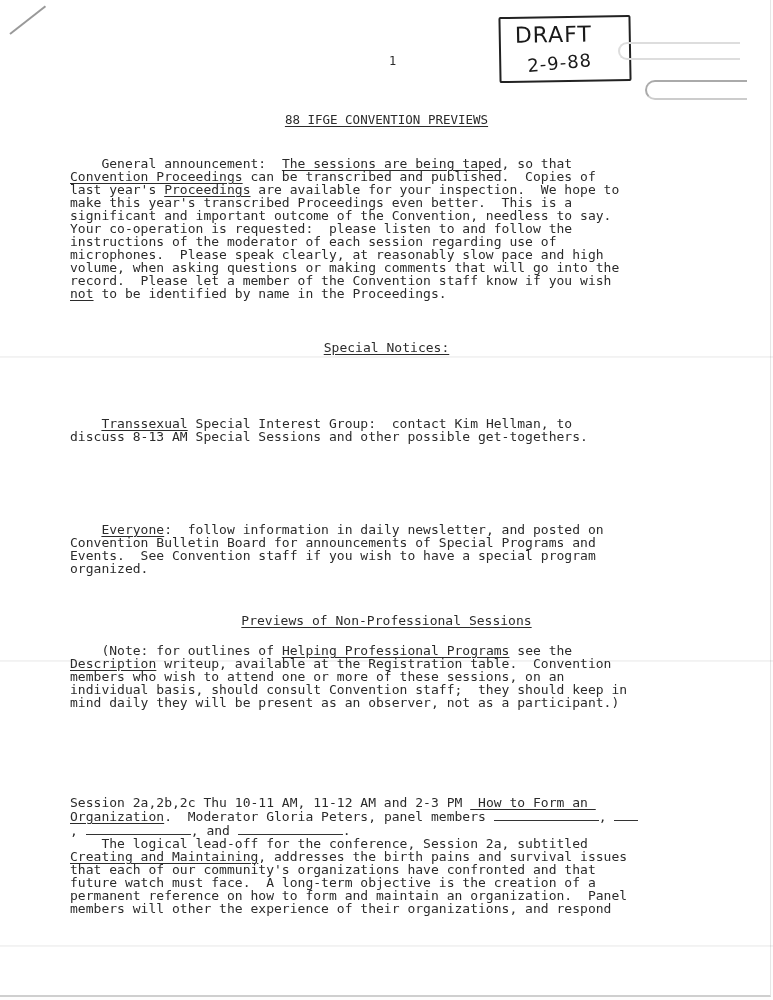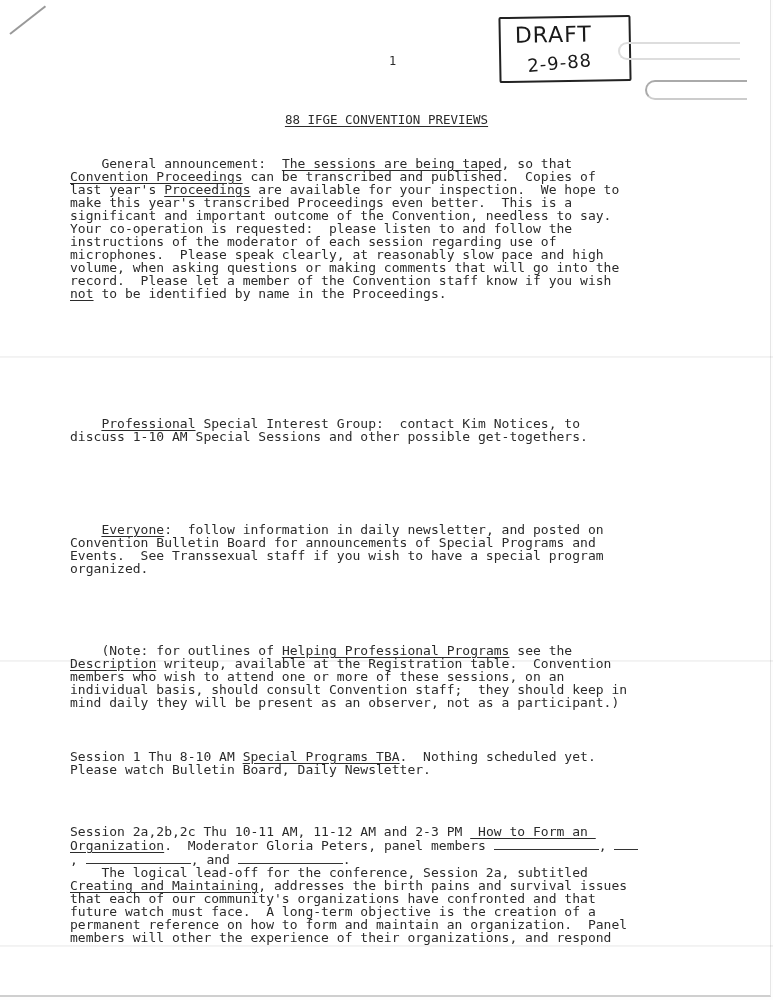--- a/index.html
+++ b/index.html
@@ -78,42 +78,42 @@
 <span>last year's </span><u>Proceedings</u><span> are available for your inspection.  We hope to</span>
 <span>make this year's transcribed Proceedings even better.  This is a</span>
 <span>significant and important outcome of the Convention, needless to say.</span>
 <span>Your co-operation is requested:  please listen to and follow the</span>
 <span>instructions of the moderator of each session regarding use of</span>
 <span>microphones.  Please speak clearly, at reasonably slow pace and high</span>
 <span>volume, when asking questions or making comments that will go into the</span>
 <span>record.  Please let a member of the Convention staff know if you wish</span>
 <u>not</u><span> to be identified by name in the Proceedings.</span></div>
 
+  <div class="block center" style="top:341px"><u>Special Notices:</u></div>
 
 
-  <div class="block" style="top:417px">    <u>Professional</u><span> Special Interest Group:  contact Kim Notices, to</span>
-<span>discuss 1-10 AM Special Sessions and other possible get-togethers.</span></div>
+  <div class="block" style="top:417px">    <u>Transsexual</u><span> Special Interest Group:  contact Kim Hellman, to</span>
+<span>discuss 8-13 AM Special Sessions and other possible get-togethers.</span></div>
 
 
   <div class="block" style="top:523px">    <u>Everyone</u><span>:  follow information in daily newsletter, and posted on</span>
 <span>Convention Bulletin Board for announcements of Special Programs and</span>
-<span>Events.  See Transsexual staff if you wish to have a special program</span>
+<span>Events.  See Convention staff if you wish to have a special program</span>
 <span>organized.</span></div>
 
+  <div class="block center" style="top:614px"><u>Previews of Non-Professional Sessions</u></div>
 
   <div class="block" style="top:644px">    <span>(Note: for outlines of </span><u>Helping Professional Programs</u><span> see the</span>
 <u>Description</u><span> writeup, available at the Registration table.  Convention</span>
 <span>members who wish to attend one or more of these sessions, on an</span>
 <span>individual basis, should consult Convention staff;  they should keep in</span>
 <span>mind daily they will be present as an observer, not as a participant.)</span></div>
 
-  <div class="block" style="top:750px"><span>Session 1 Thu 8-10 AM </span><u>Special Programs TBA</u><span>.  Nothing scheduled yet.</span>
-<span>Please watch Bulletin Board, Daily Newsletter.</span></div>
 
-  <div class="block" style="top:825px"><span>Session 2a,2b,2c Thu 10-11 AM, 11-12 AM and 2-3 PM </span><u> How to Form an </u>
+  <div class="block" style="top:796px"><span>Session 2a,2b,2c Thu 10-11 AM, 11-12 AM and 2-3 PM </span><u> How to Form an </u>
 <u>Organization</u><span>.  Moderator Gloria Peters, panel members </span><span class="blank" style="width:105px"></span><span>,</span> <span class="blank" style="width:24px"></span>
 , <span class="blank" style="width:105px"></span><span>, and </span><span class="blank" style="width:105px"></span><span>.</span>
 <span>    The logical lead-off for the conference, Session 2a, subtitled</span>
 <u>Creating and Maintaining</u><span>, addresses the birth pains and survival issues</span>
 <span>that each of our community's organizations have confronted and that</span>
 <span>future watch must face.  A long-term objective is the creation of a</span>
 <span>permanent reference on how to form and maintain an organization.  Panel</span>
 <span>members will other the experience of their organizations, and respond</span></div>
 </div>
 

